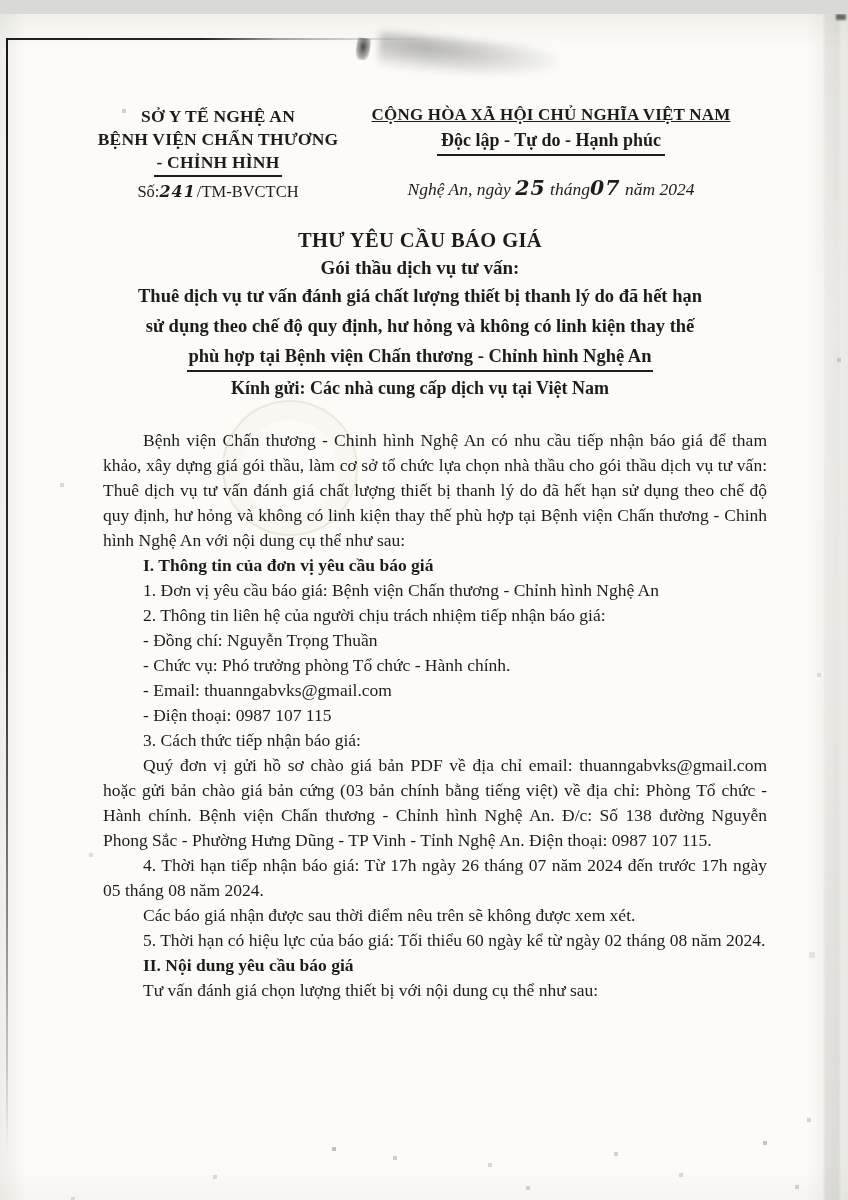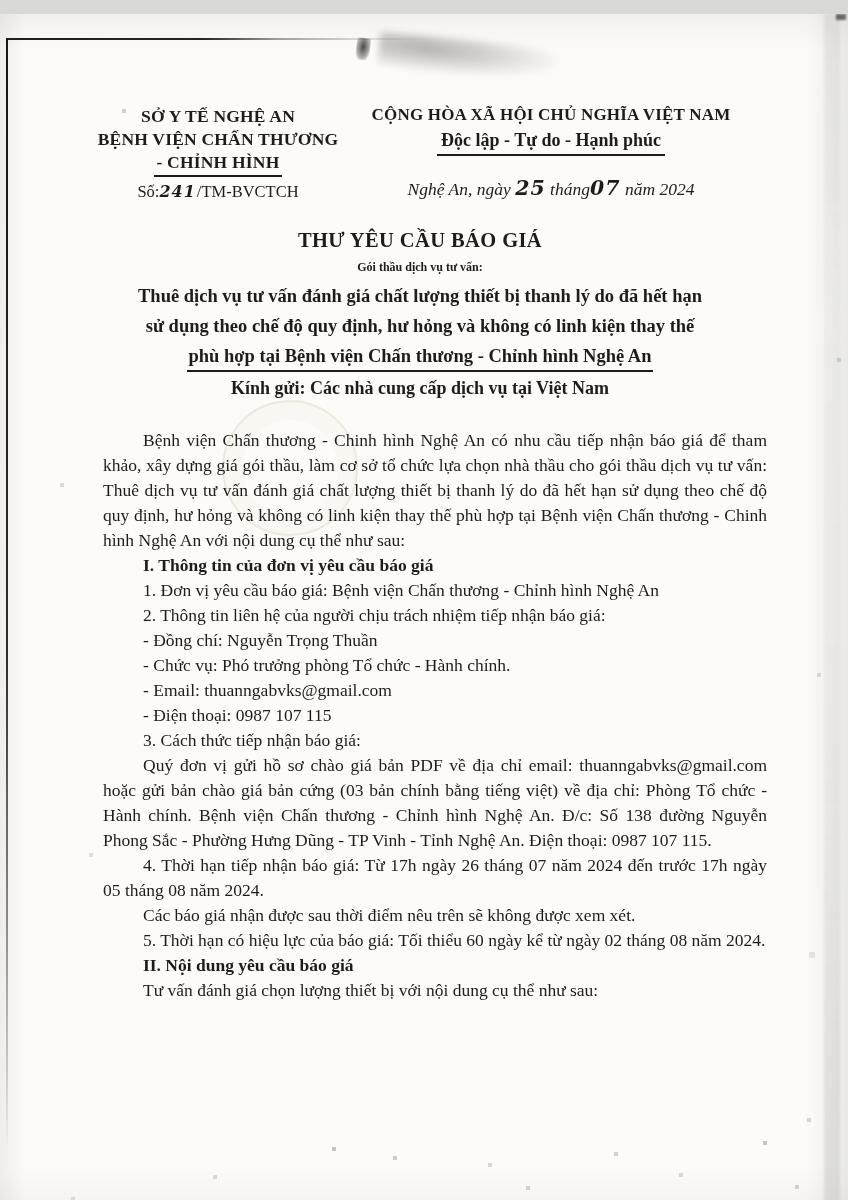--- a/index.html
+++ b/index.html
@@ -80,30 +80,30 @@
   }
   .hl-line { font-weight:bold; font-size:17.5px; line-height:23px; letter-spacing:.2px; white-space:nowrap; }
   .u-org { display:inline-block; border-bottom:2px solid #1c1c1c; padding:0 3px 1px; }
   .doc-no { font-size:16.5px; line-height:22px; margin-top:4px; white-space:nowrap; }
   .hand { font-family:"DejaVu Serif", serif; font-style:italic; font-weight:bold; }
   .hand-no { font-size:16px; letter-spacing:1px; margin:0 1px 0 0; }
 
   .header-right {
     position:absolute; left:360px; top:90px; width:382px; text-align:center;
   }
-  .nh1 { font-weight:bold; font-size:17px; line-height:22px; letter-spacing:.2px; white-space:nowrap; }
+  .nh1 { font-weight:bold; font-size:17px; line-height:22px; letter-spacing:.2px; white-space:nowrap;text-decoration:underline; }
   .nh2 { font-weight:bold; font-size:18px; line-height:24px; margin-top:2px; }
   .u-motto { display:inline-block; border-bottom:2px solid #1c1c1c; padding:0 4px 2px; }
   .dateline { font-style:italic; font-size:17.5px; margin-top:20px; white-space:nowrap; }
   .hand-date { font-size:20.5px; letter-spacing:1px; }
 
   
   .title-block { position:absolute; left:90px; top:213px; width:660px; text-align:center; font-weight:bold; }
   .t-main { font-size:20.5px; line-height:27px; letter-spacing:.4px; }
-  .t-sub  { font-size:12px; line-height:27px; }
+  .t-sub  { font-size:19px; line-height:27px; }
   .t-pack { font-size:18.5px; line-height:30px; }
   .u-pack { display:inline-block; border-bottom:2px solid #1c1c1c; padding:0 2px 2px; line-height:24px;text-align:right; }
 
   .salutation { position:absolute; left:90px; top:364px; width:660px; text-align:center; font-weight:bold; font-size:18px; }
 
   
   .body-text { position:absolute; left:103px; top:414px; width:664px; font-size:17.5px; line-height:25px; text-align:justify; }
   .body-text p { margin:0; text-indent:40px; }
   .b-bold { font-weight:bold; text-align:left; }
 </style>

